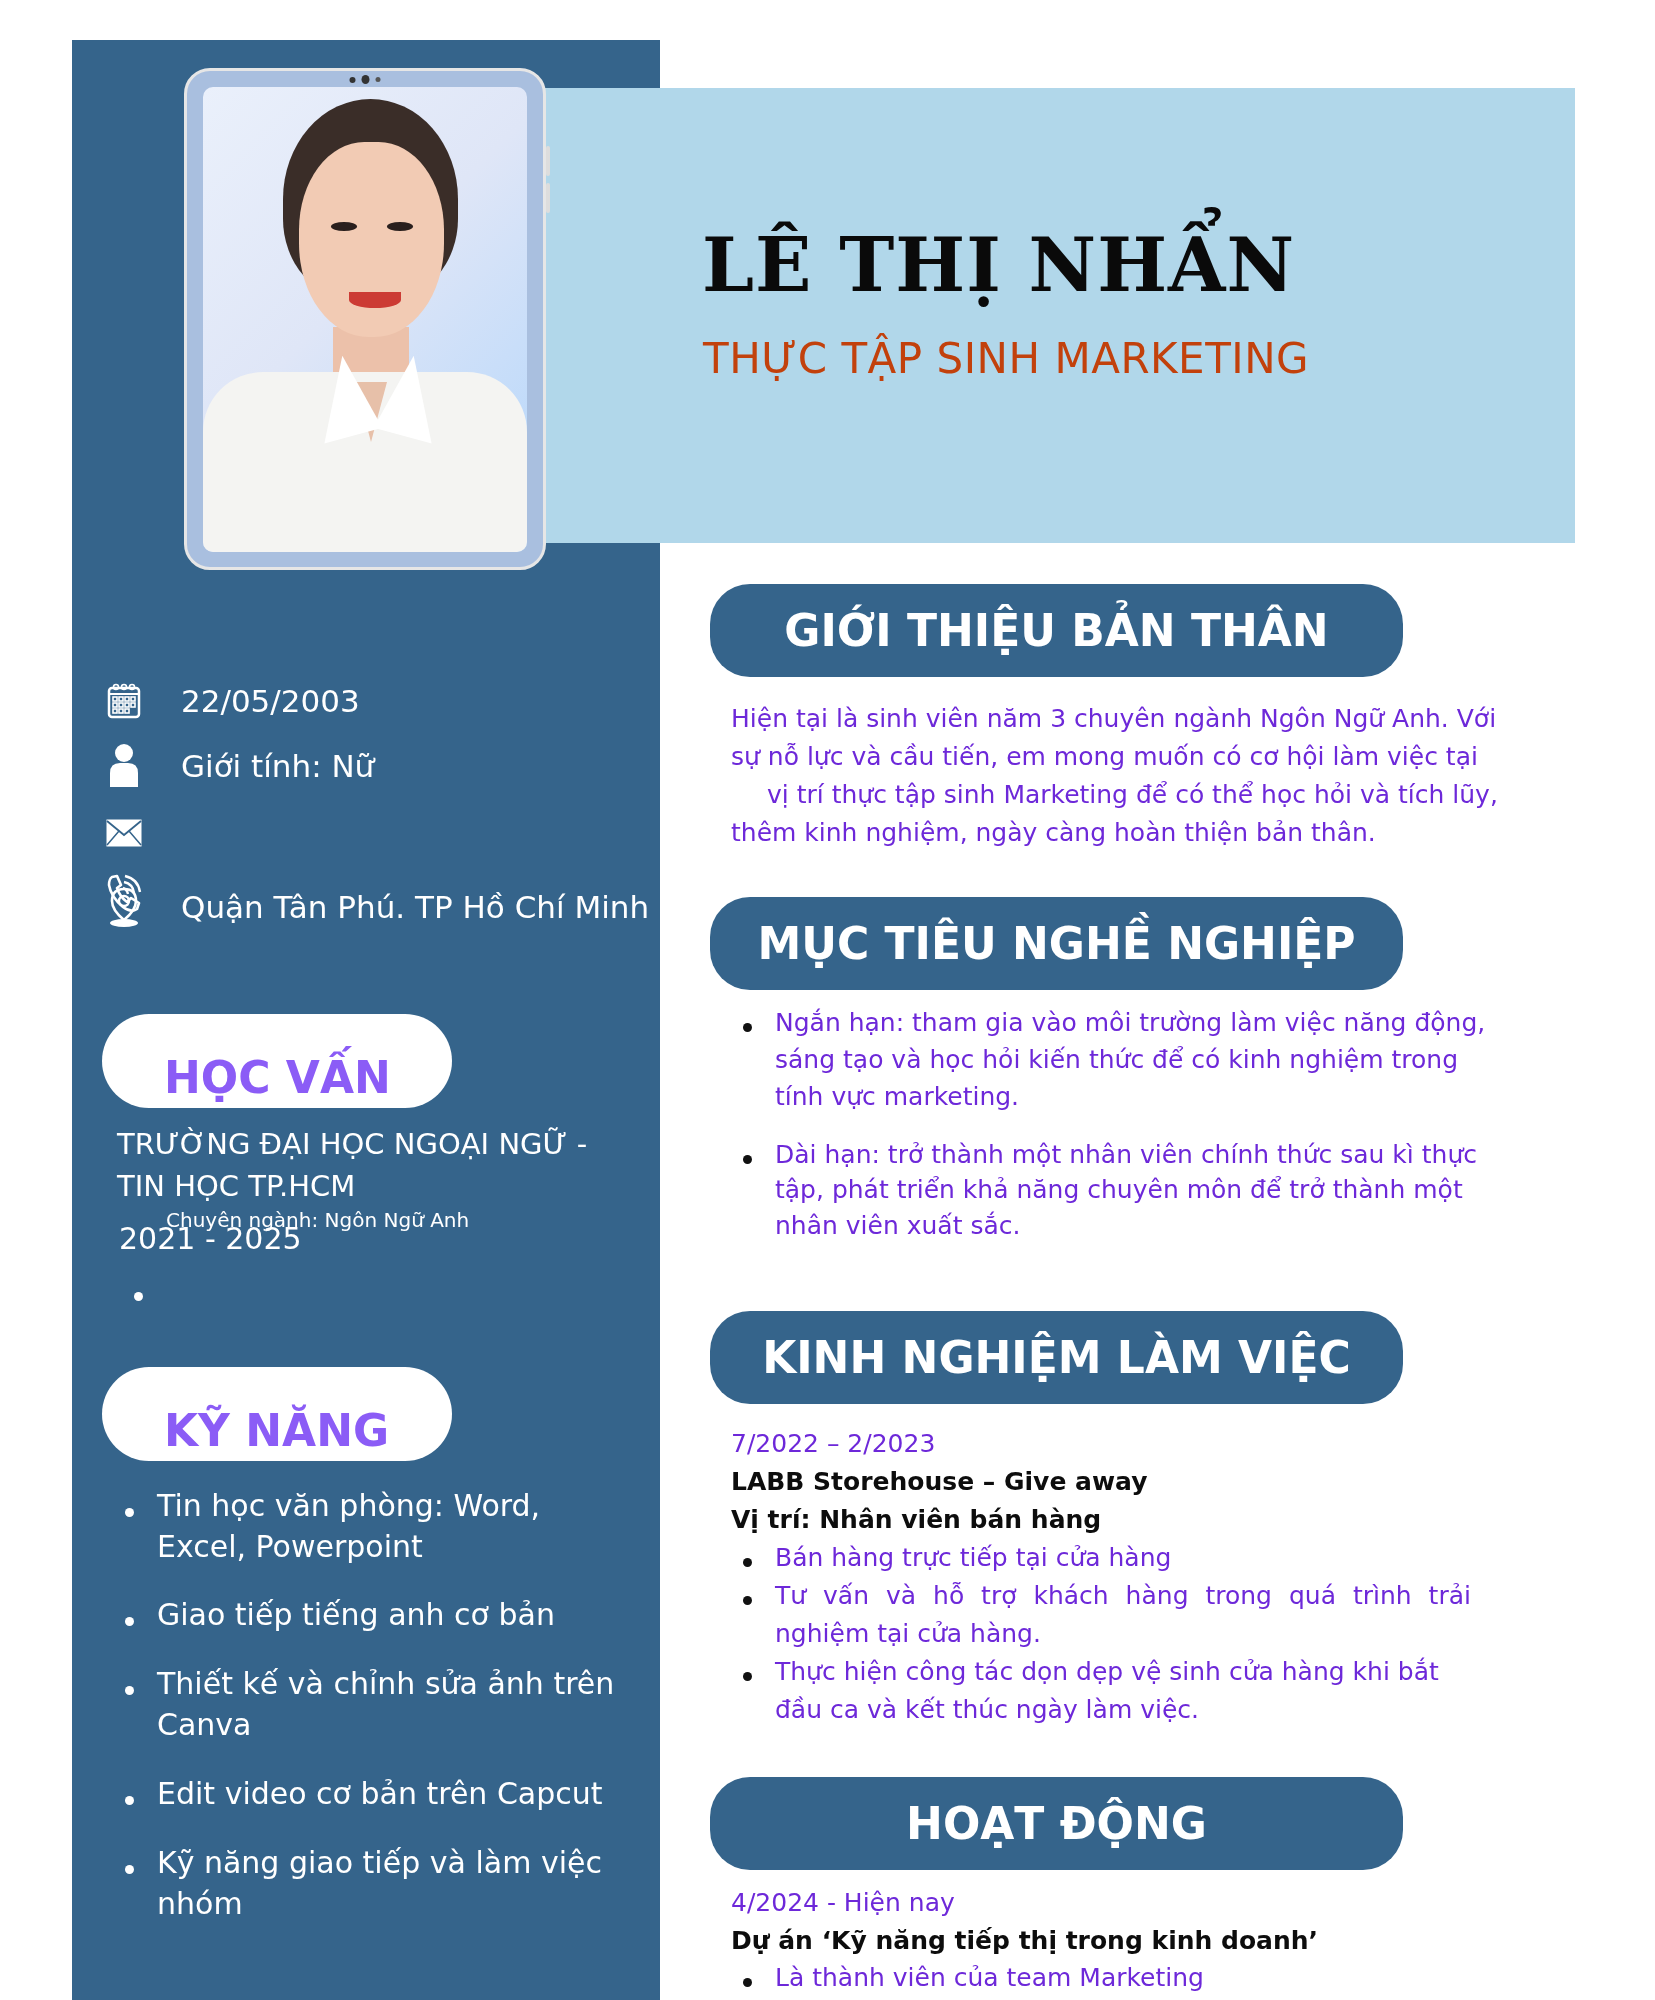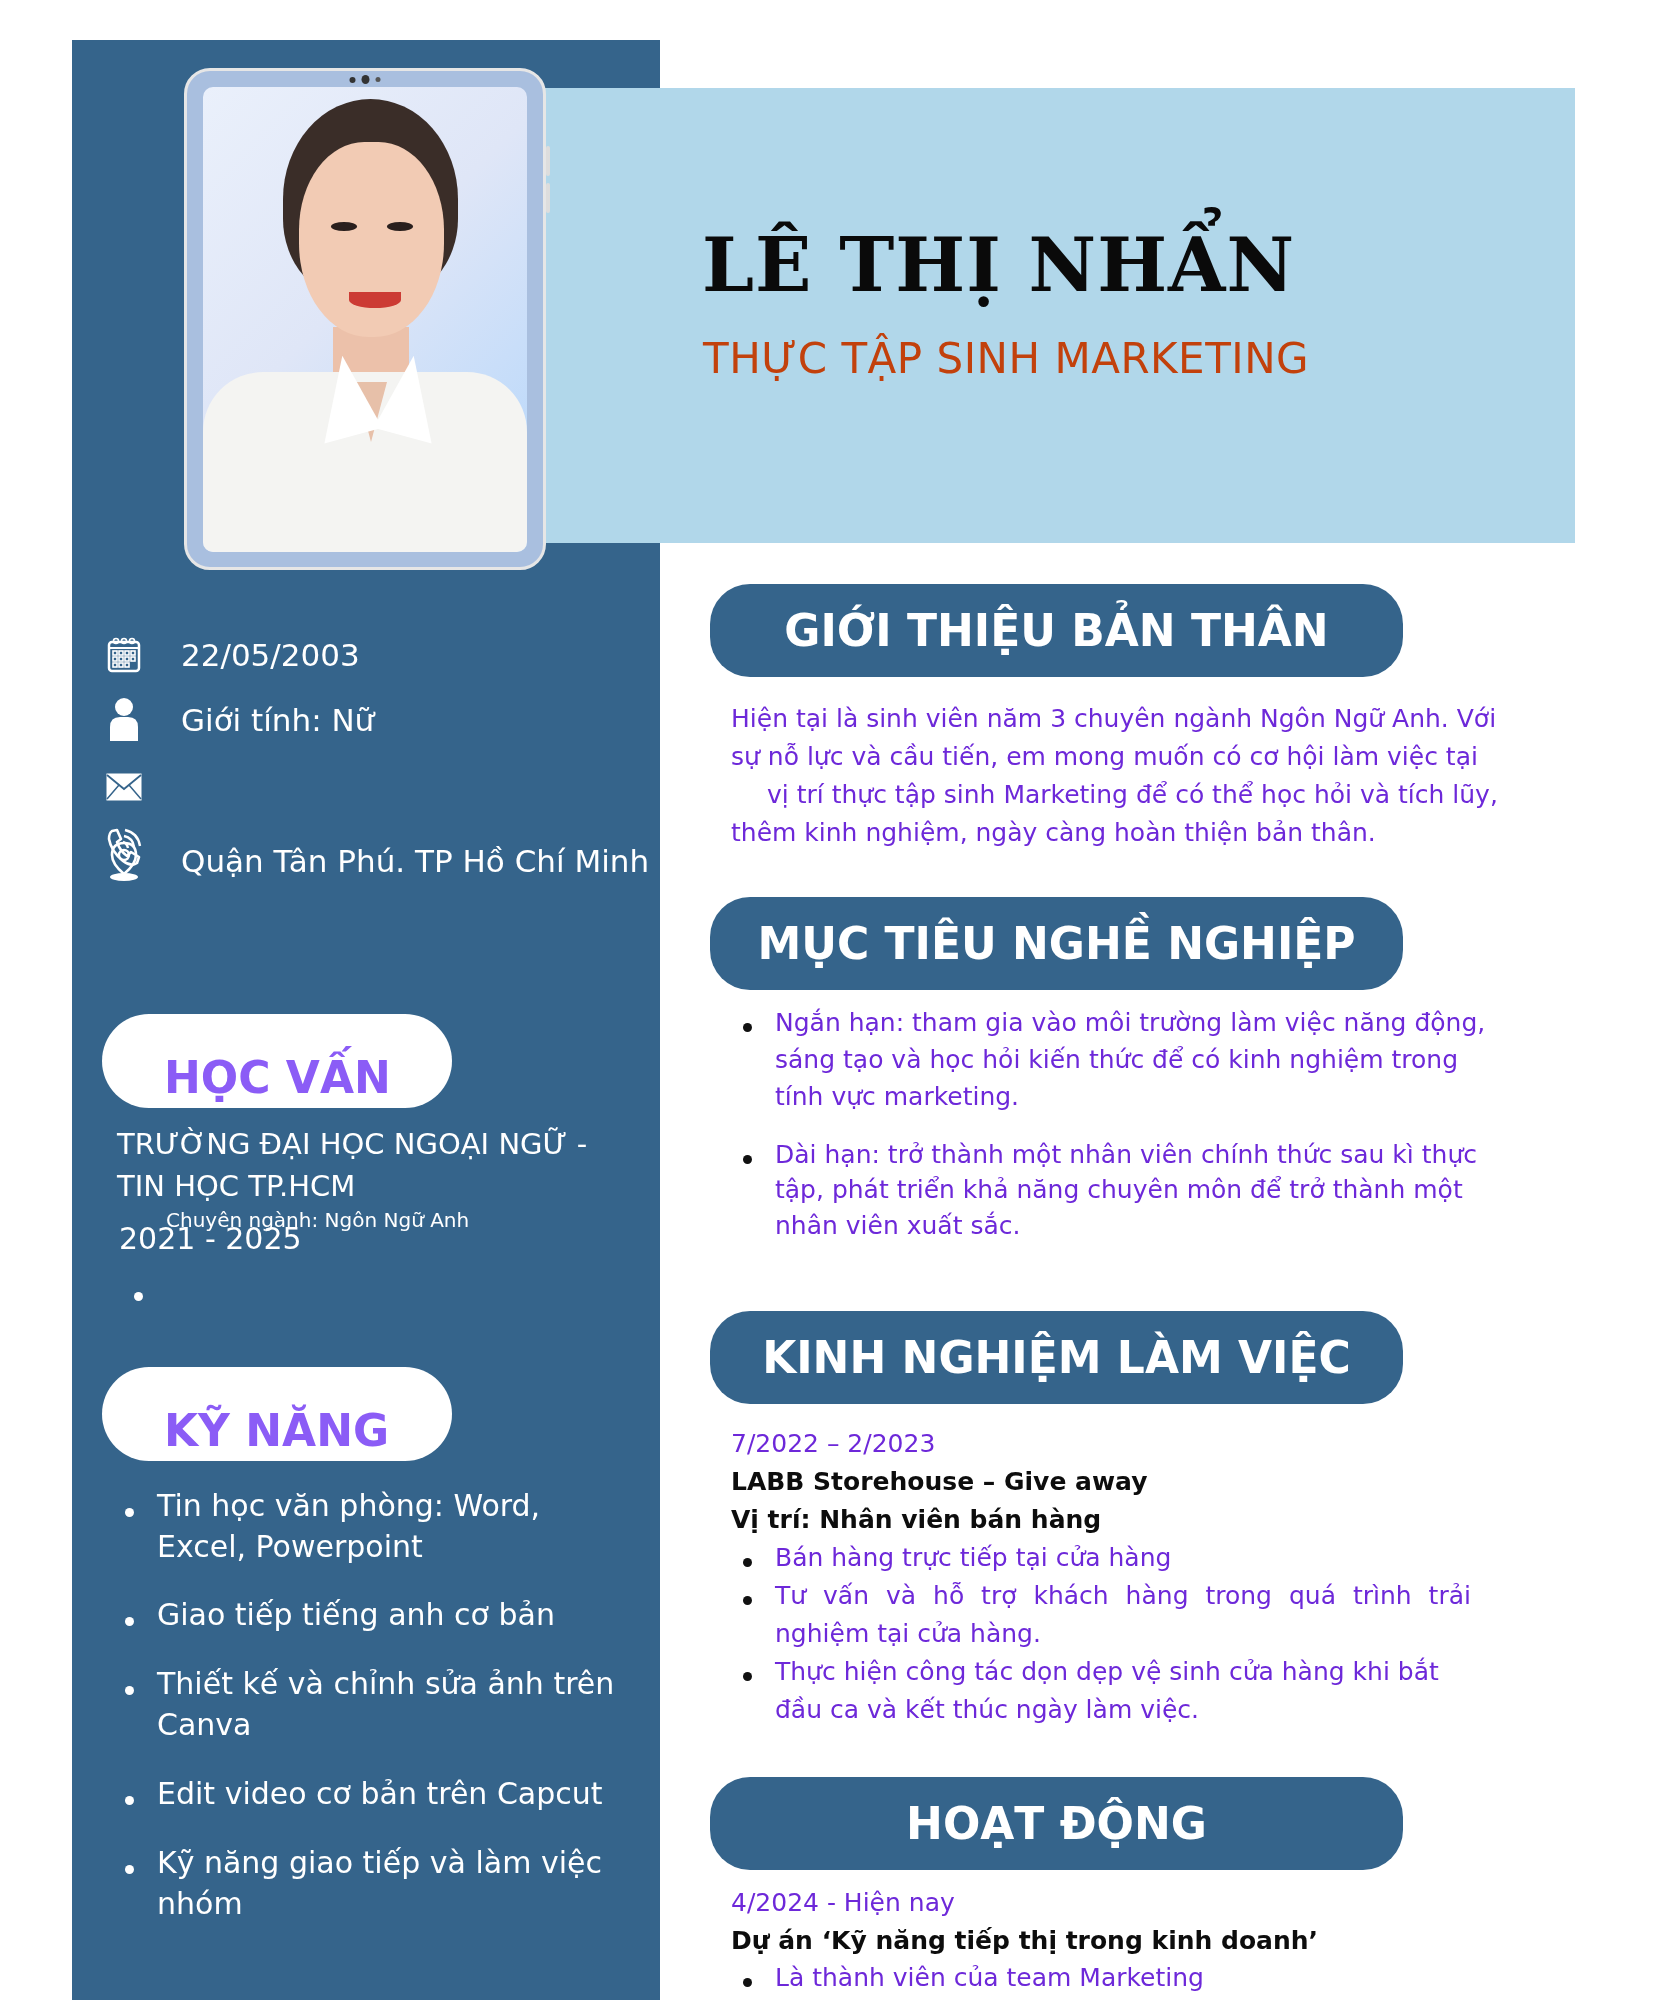--- a/index.html
+++ b/index.html
@@ -24,21 +24,21 @@
   .p-lips { position: absolute; left: 146px; top: 205px; width: 52px; height: 16px; background: #cc3b34; border-radius: 0 0 50% 50%; }
   .p-neck { position: absolute; left: 130px; top: 240px; width: 76px; height: 60px; background: #ecc1aa; }
   .p-shirt { position: absolute; left: 0; top: 285px; width: 324px; height: 190px; background: #f4f4f2; border-radius: 60px 60px 0 0; }
   .p-collar-l { position: absolute; left: 110px; top: 270px; width: 0; height: 0; border-left: 40px solid transparent; border-right: 20px solid transparent; border-bottom: 80px solid #ffffff; transform: rotate(-15deg); }
   .p-collar-r { position: absolute; left: 180px; top: 270px; width: 0; height: 0; border-left: 20px solid transparent; border-right: 40px solid transparent; border-bottom: 80px solid #ffffff; transform: rotate(15deg); }
   .p-v { position: absolute; left: 152px; top: 295px; width: 0; height: 0; border-left: 16px solid transparent; border-right: 16px solid transparent; border-top: 60px solid #e7c0a9; }
 
   .name { position: absolute; left: 702px; top: 222px; font-family: "DejaVu Serif", serif; font-weight: bold; font-size: 74px; letter-spacing: 1px; color: #0a0a0a; white-space: nowrap; }
   .title { position: absolute; left: 703px; top: 334px; font-family: "DejaVu Sans", sans-serif; font-size: 42px; color: #c2410c; white-space: nowrap; letter-spacing: 0.5px; }
 
-  .contact-row { position: absolute; left: 105px; height: 44px; display: flex; align-items: center; }
+  .contact-row { position: absolute; left: 105px; height: 44px; display: flex; align-items: center; margin-top: 46px; }
   .contact-icon { width: 38px; height: 38px; display: flex; align-items: center; justify-content: center; }
   .contact-text { position: absolute; left: 76px; top: 4px; font-size: 31px; color: #ffffff; white-space: nowrap; }
 
   .side-pill { position: absolute; left: 102px; width: 350px; height: 94px; background: #ffffff; border-radius: 47px; }
   .side-pill span { position: absolute; left: 62px; top: 38px; font-weight: bold; font-size: 44px; color: #8b5cf6; white-space: nowrap; }
 
   .side-text { position: absolute; color: #ffffff; font-size: 30px; white-space: nowrap; }
   .side-bullet { position: absolute; width: 9px; height: 9px; background: #fff; border-radius: 50%; }
 
   .pill { position: absolute; left: 710px; width: 693px; height: 93px; background: #35648b; border-radius: 40px; display: flex; align-items: center; justify-content: center; }

